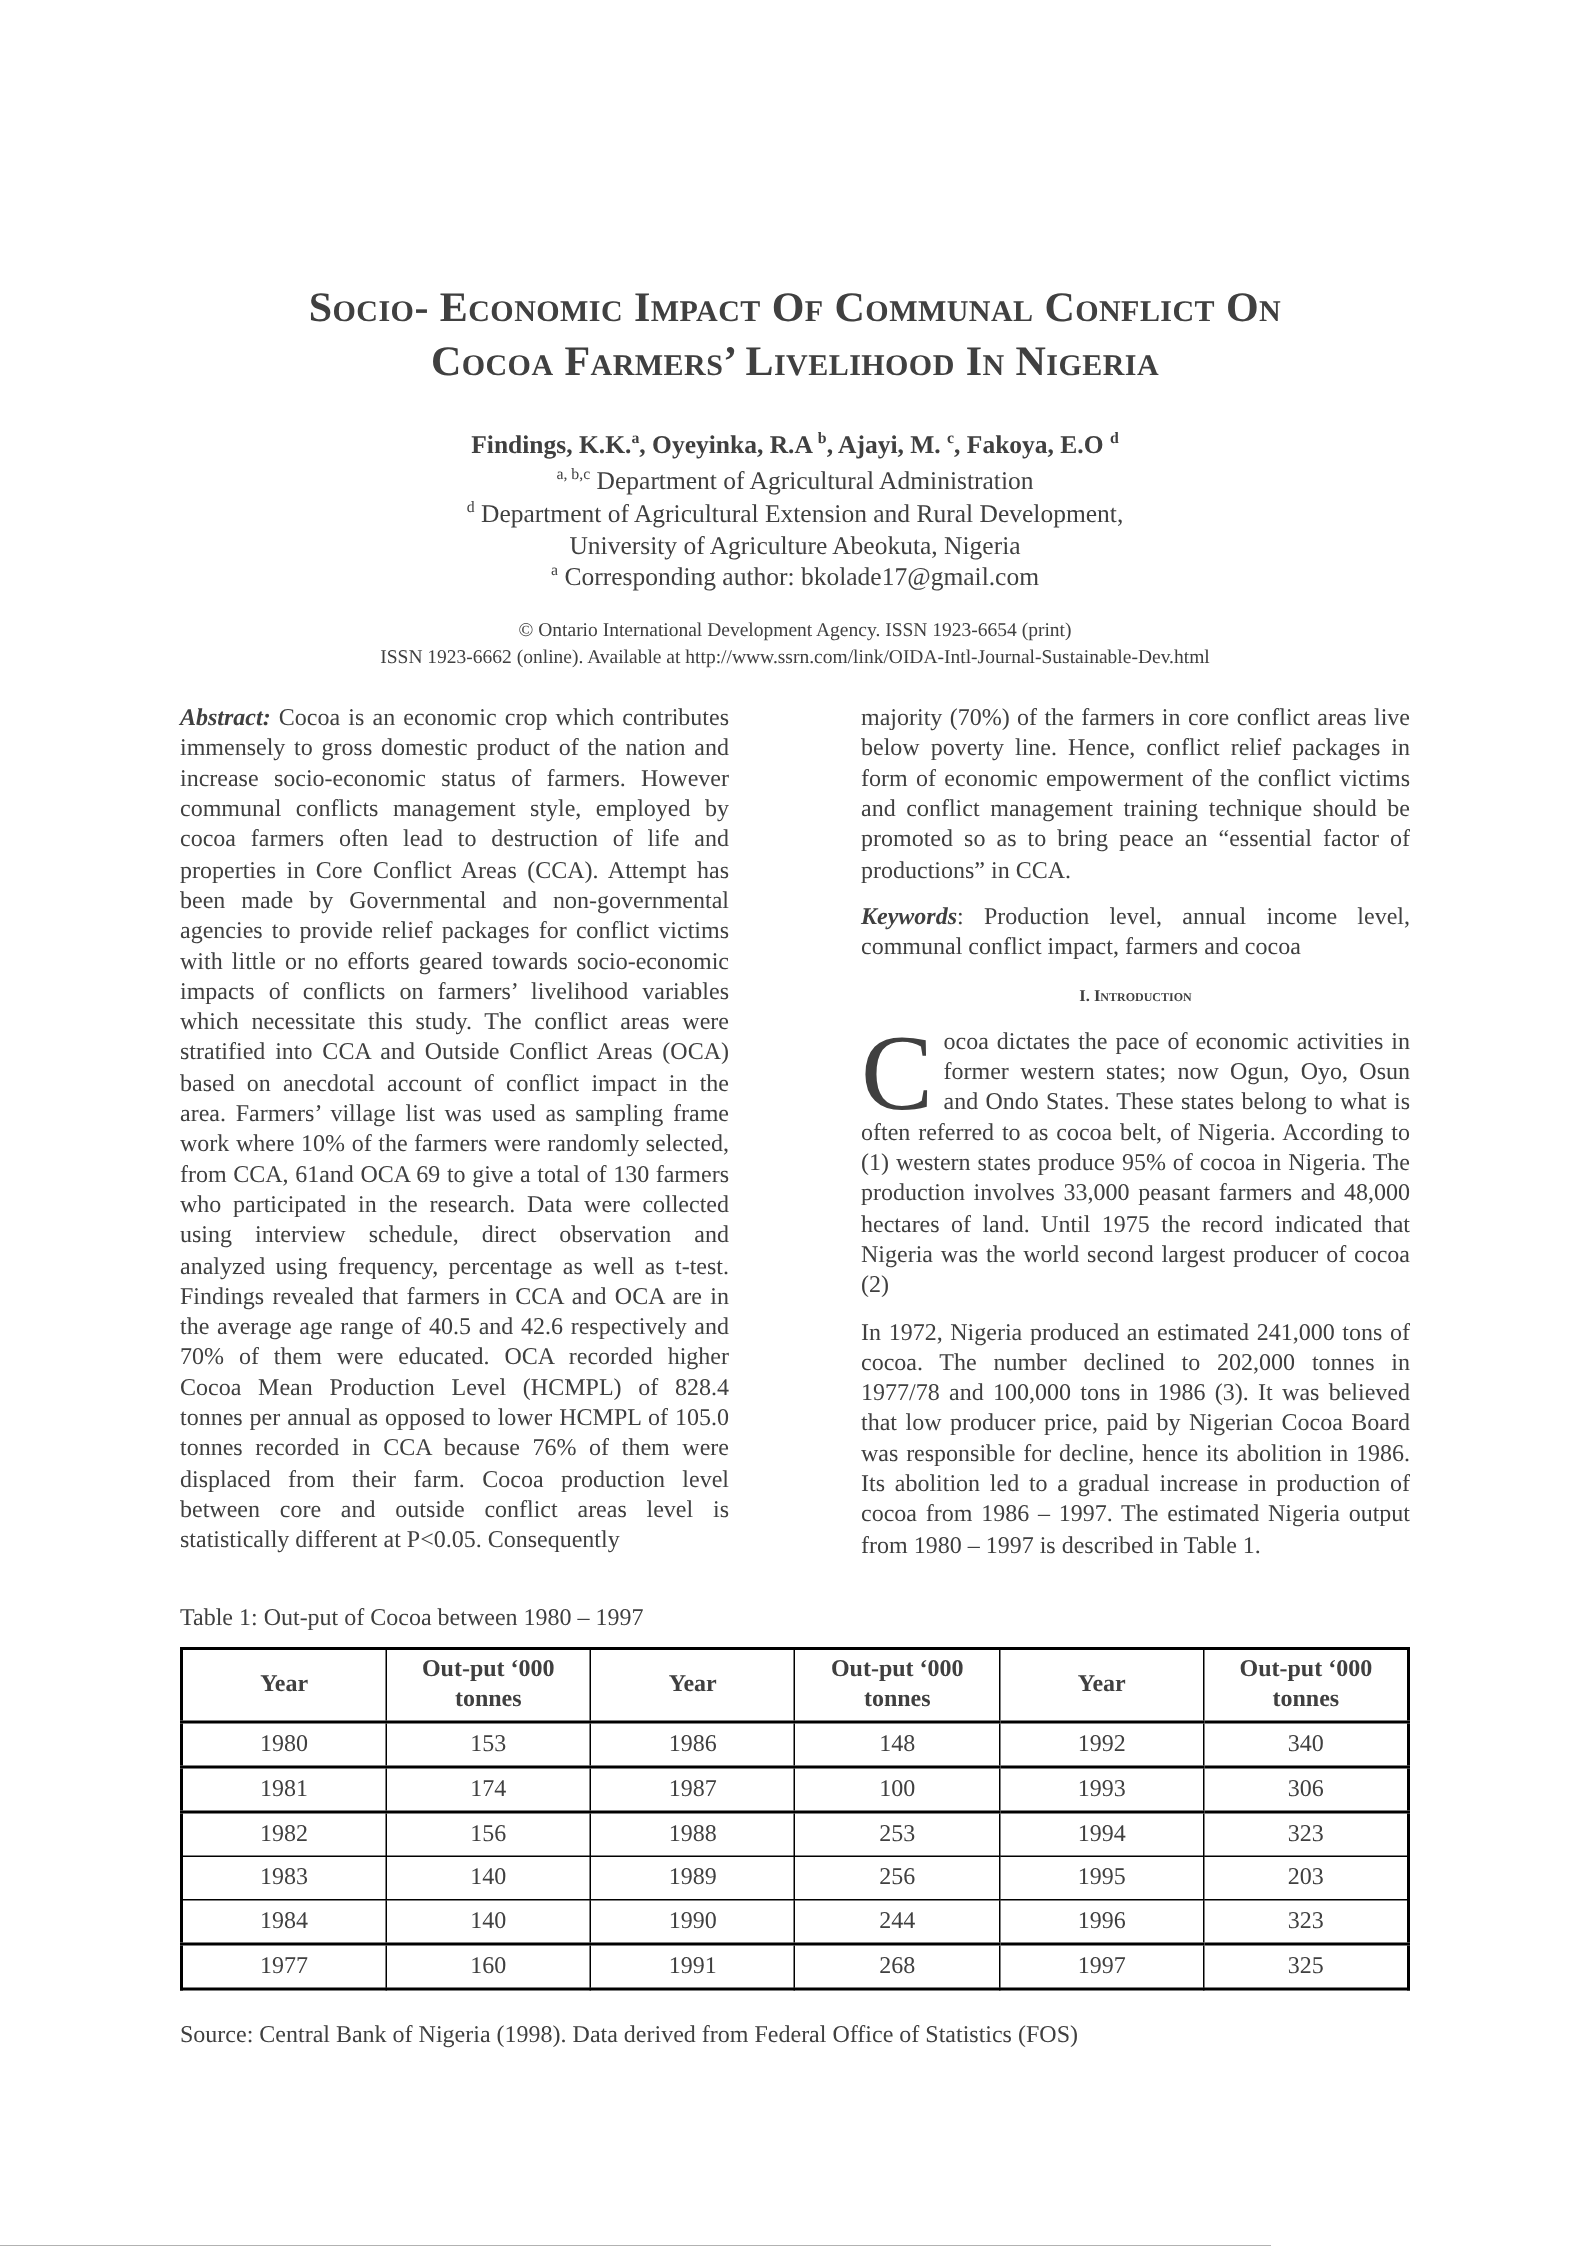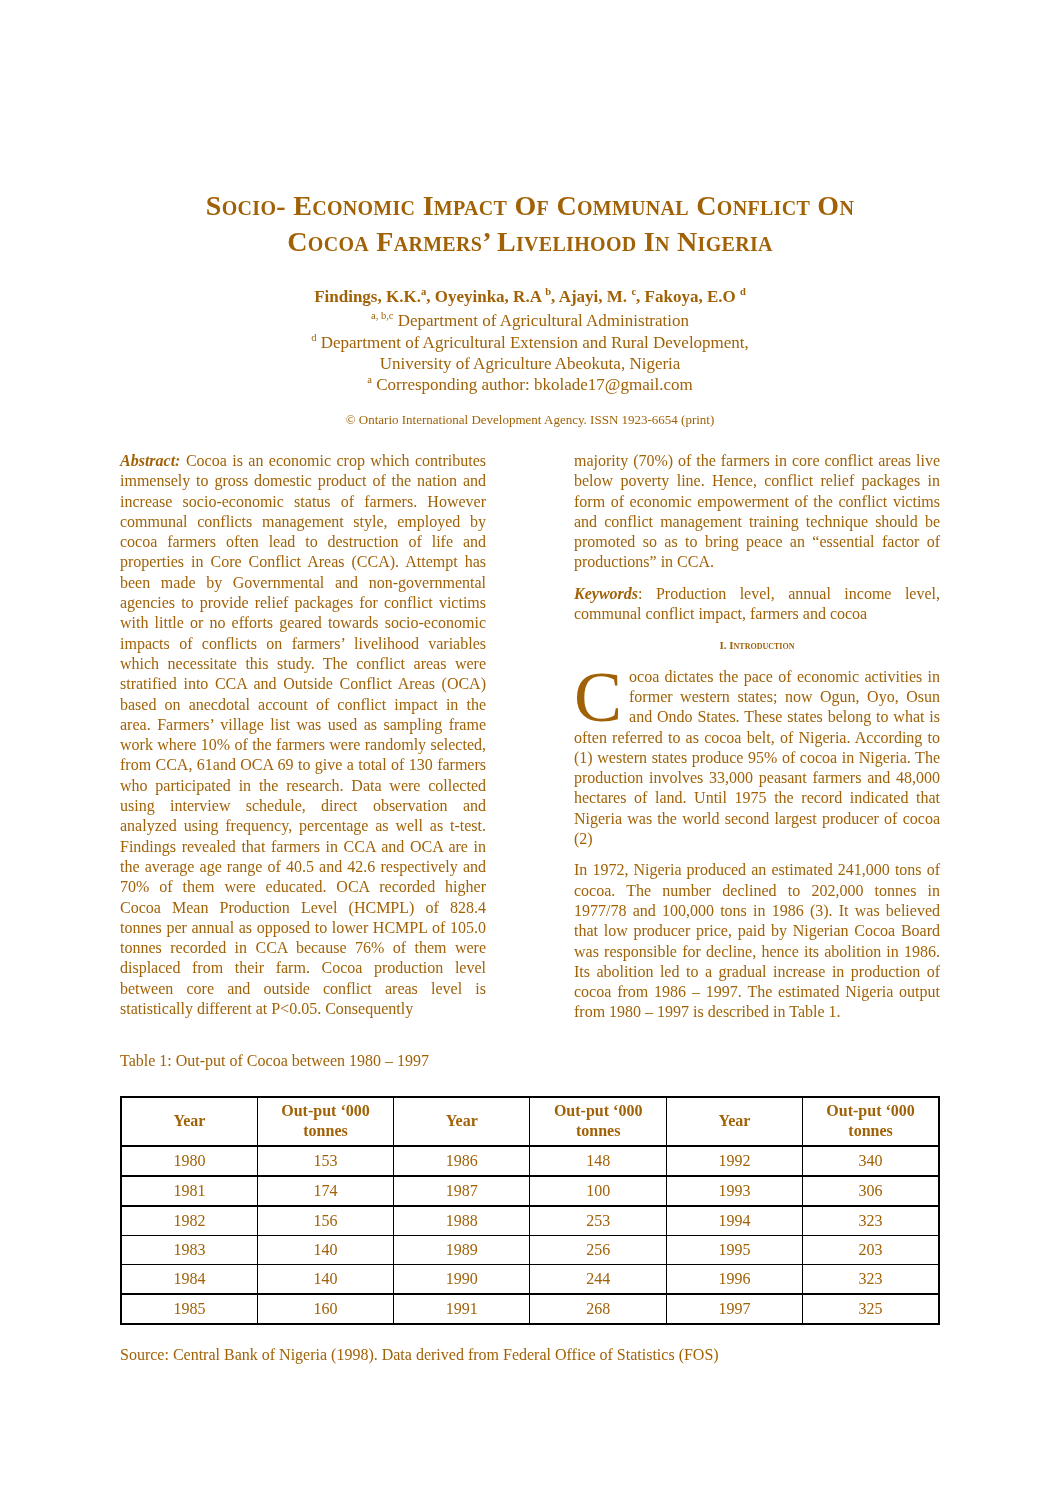--- a/index.html
+++ b/index.html
@@ -1,18 +1,18 @@
 <!DOCTYPE html>
 <html><head>
 <meta charset="utf-8">
 <style>
   html, body { margin: 0; padding: 0; background: #777; }
   .page {
     width: 1058px; height: 1497px;
-    background: #ffffff; color: #a16207;
+    background: #ffffff; color: #404040;
     font-family: "Liberation Serif", serif;
     position: relative; margin: 0 auto;
     box-sizing: border-box;
     padding: 188px 118px 0 120px;
     overflow: hidden;
   }
   .title {
     font-size: 28px; font-weight: bold; font-variant: small-caps;
     text-align: center; line-height: 1.3; margin: 0 0 26px 0;
     letter-spacing: 0.3px;
@@ -34,21 +34,21 @@
   .abs-label, .kw-label { font-weight: bold; font-style: italic; }
   .sec-head {
     font-size: 11px; font-weight: bold; font-variant: small-caps;
     text-align: center; margin: 3px 0 11px 0;
   }
   .dropcap {
     float: left; font-size: 72px; line-height: 56px;
     padding: 2px 7px 0 0;
   }
   .table-block { margin-top: 18px; }
-  .caption { font-size: 16px; margin-bottom: 26px; }
+  .caption { font-size: 16px; margin-bottom: 10px; }
   table {
     width: 100%; border-collapse: collapse;
     border: 2.5px solid #000; font-size: 16px;
   }
   th, td {
     border: 1.5px solid #000; text-align: center;
     width: 16.66%; padding: 5px 4px;
   }
   thead th { font-weight: bold; line-height: 1.25; padding: 3px 4px 4px; border-bottom-width: 2px; }
   tbody tr:nth-child(1) td,
@@ -67,20 +67,21 @@
 
   <div class="affiliations">
     <div><sup>a, b,c</sup><span> Department of Agricultural Administration</span></div>
     <div><sup>d</sup><span> Department of Agricultural Extension and Rural Development,</span></div>
     <div><span>University of Agriculture Abeokuta, Nigeria</span></div>
     <div><sup>a</sup><span> Corresponding author:  bkolade17@gmail.com</span></div>
   </div>
 
   <div class="issn">
     <div>© Ontario International Development Agency. ISSN 1923-6654 (print)</div>
+    <div>ISSN 1923-6662 (online). Available at http://www.ssrn.com/link/OIDA-Intl-Journal-Sustainable-Dev.html</div>
   </div>
 
   <div class="columns">
     <div class="col">
       <p><span class="abs-label">Abstract:</span><span> Cocoa is an economic crop which contributes immensely to gross domestic product of the nation and increase socio-economic status of farmers. However communal conflicts management style, employed by cocoa farmers often lead to destruction of life and properties in Core Conflict Areas (CCA). Attempt has been made by Governmental and non-governmental agencies to provide relief packages for conflict victims with little or no efforts geared towards socio-economic impacts of conflicts on farmers’ livelihood variables which necessitate this study. The conflict areas were stratified into CCA and Outside Conflict Areas (OCA) based on anecdotal account of conflict impact in the area. Farmers’ village list was used as sampling frame work where 10% of the farmers were randomly selected, from CCA, 61and OCA 69 to give a total of 130 farmers who participated in the research. Data were collected using interview schedule, direct observation and analyzed using frequency, percentage as well as t-test. Findings revealed that farmers in CCA and OCA are in the average age range of 40.5 and 42.6 respectively and 70% of them were educated.  OCA recorded higher Cocoa Mean Production Level (HCMPL) of 828.4 tonnes per annual as opposed to lower HCMPL of 105.0 tonnes recorded in CCA because 76% of them were displaced from their farm. Cocoa production level between core and outside conflict areas level is statistically different at P&lt;0.05. Consequently</span></p>
     </div>
     <div class="col">
       <p>majority (70%) of the farmers in core conflict areas live below poverty line.  Hence, conflict relief packages in form of economic empowerment of the conflict victims and conflict management training technique should be promoted so as to bring peace an “essential factor of productions” in CCA.</p>
       <p><span class="kw-label">Keywords</span><span>: Production level, annual income level, communal conflict impact, farmers and cocoa</span></p>
       <h2 class="sec-head">I. Introduction</h2>
@@ -137,21 +138,21 @@
         </tr>
         <tr>
           <td>1984</td>
           <td>140</td>
           <td>1990</td>
           <td>244</td>
           <td>1996</td>
           <td>323</td>
         </tr>
         <tr>
-          <td>1985</td>
+          <td>1977</td>
           <td>160</td>
           <td>1991</td>
           <td>268</td>
           <td>1997</td>
           <td>325</td>
         </tr>
       </tbody>
     </table>
     <div class="source">Source: Central Bank of Nigeria (1998).  Data derived from Federal Office of Statistics (FOS)</div>
   </div>

